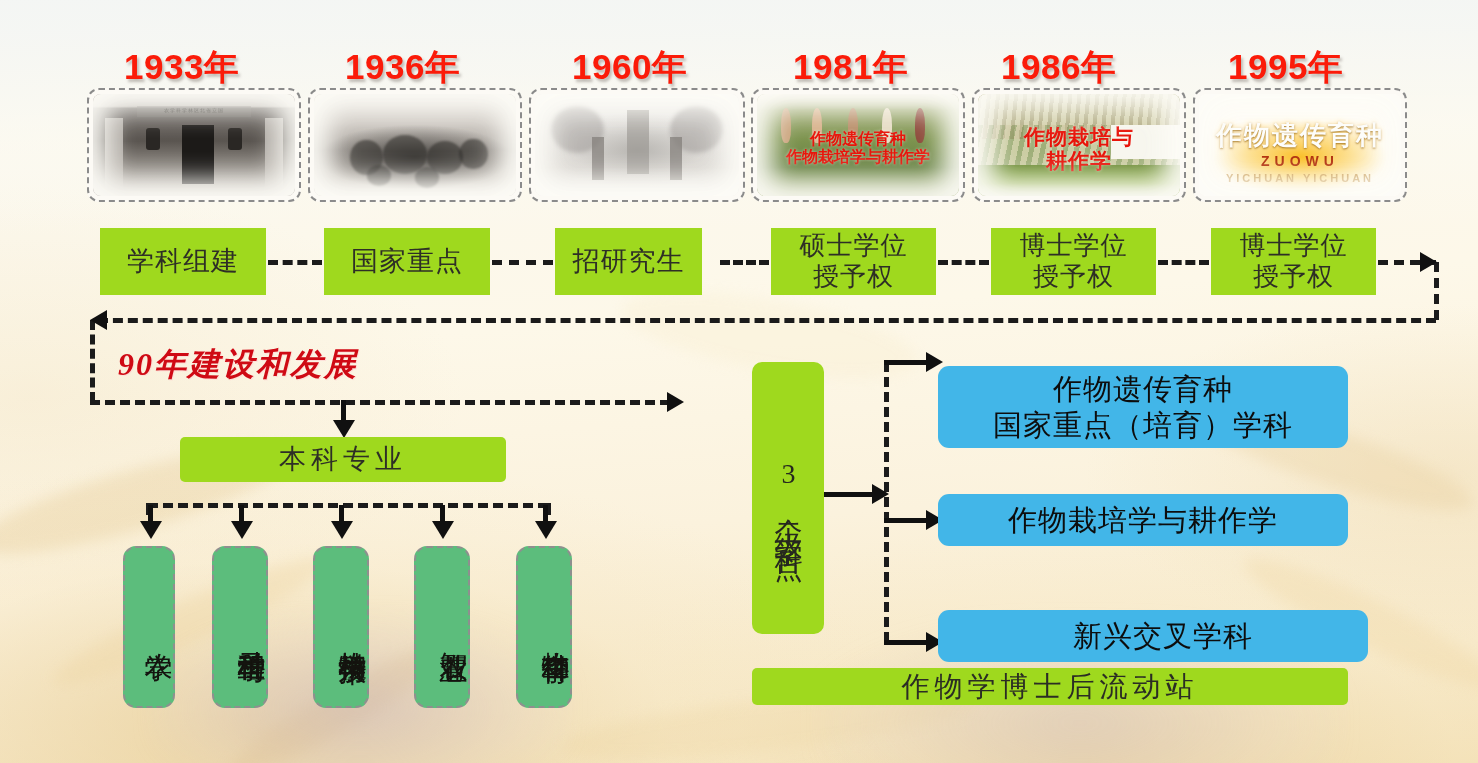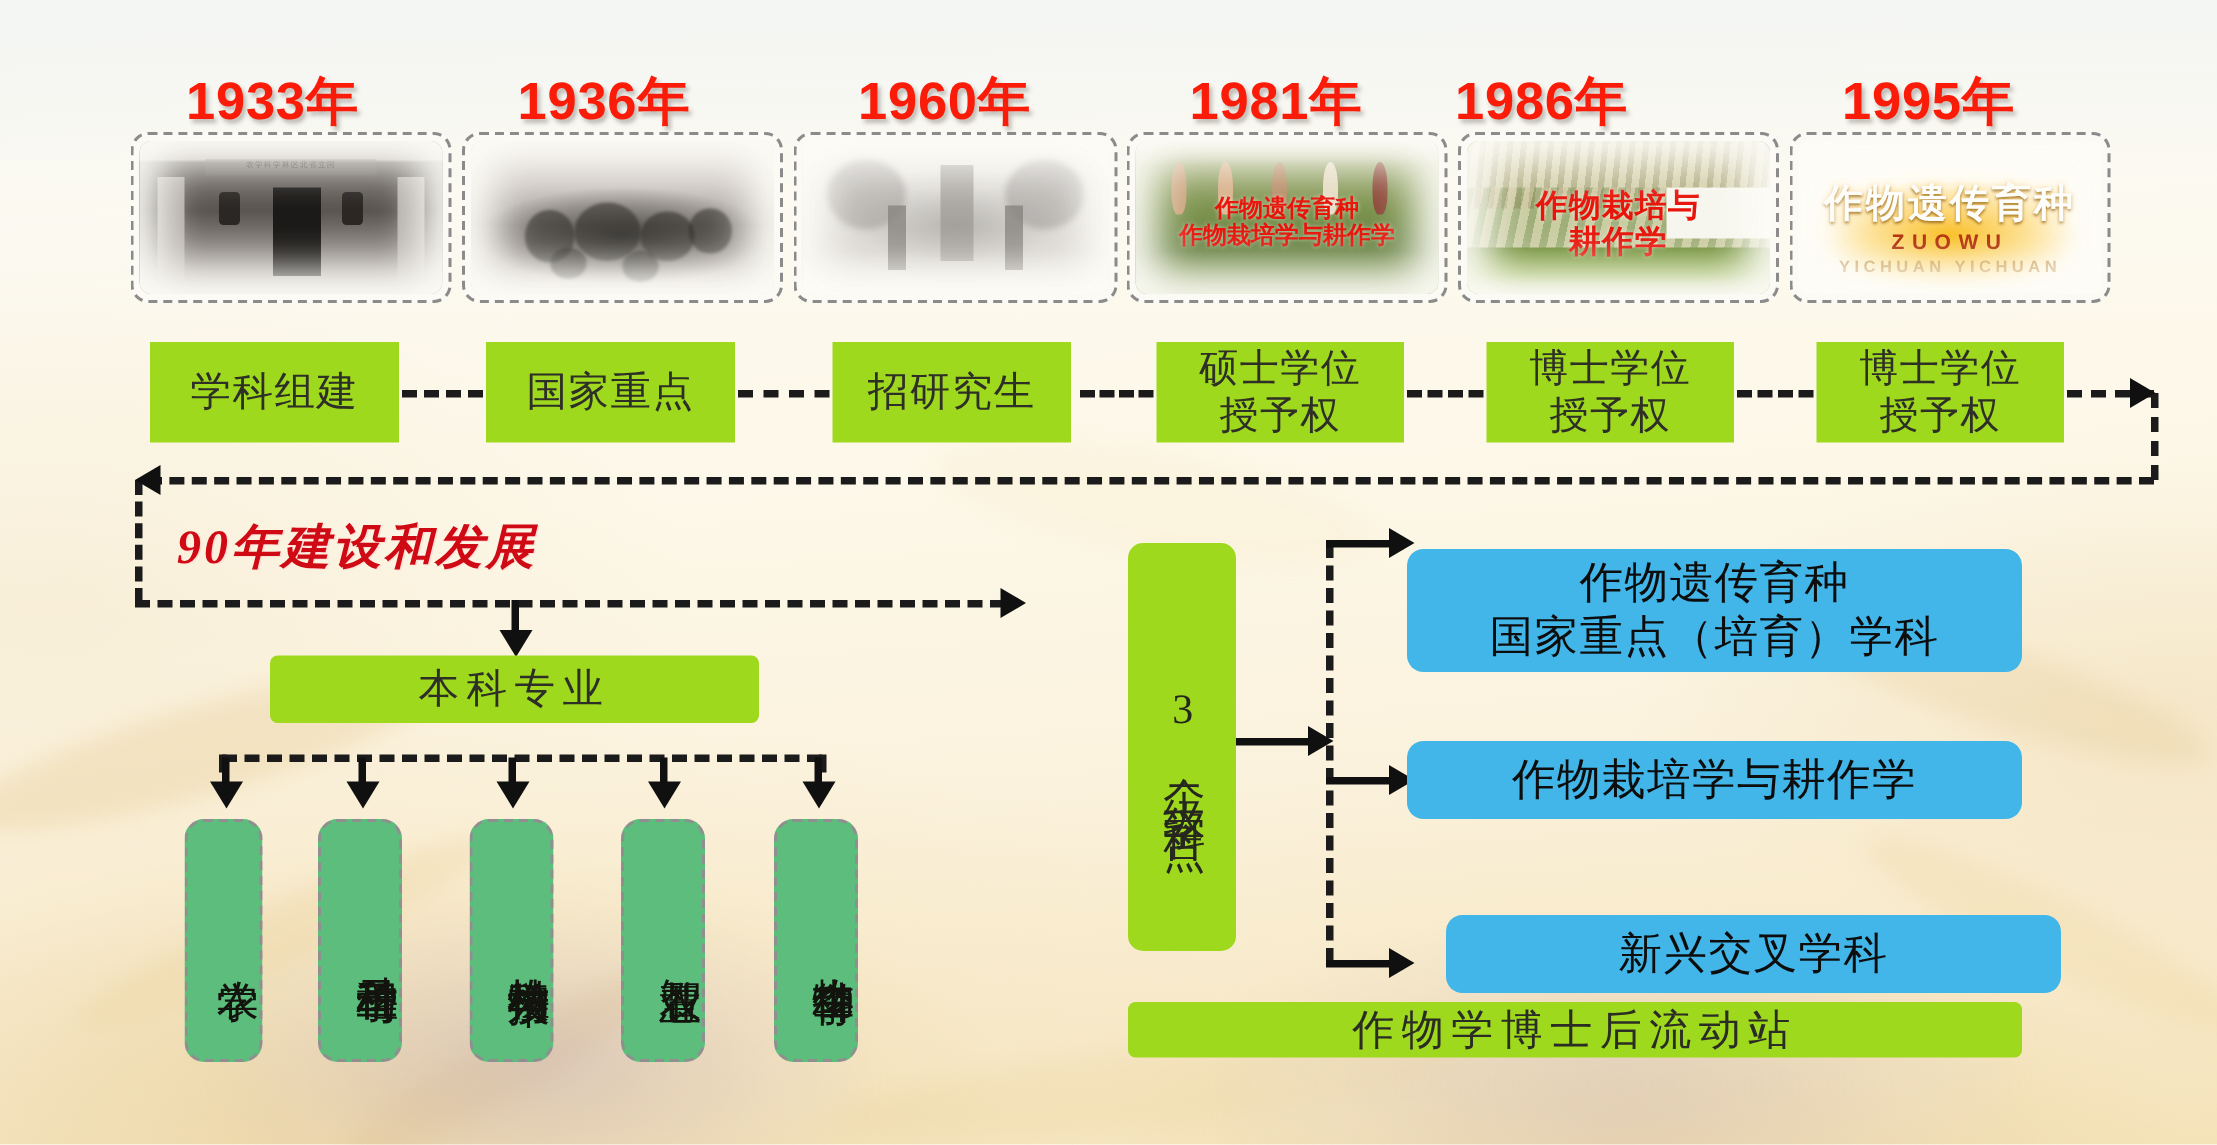--- a/index.html
+++ b/index.html
@@ -200,21 +200,21 @@
     <div class="straw" style="left:620px;top:300px;width:300px;height:70px;background:rgba(246,232,198,.45);transform:rotate(10deg);"></div>
     <div class="purple-haze"></div>
     <div class="purple-haze2"></div>
     <div class="topwash"></div>
   </div>
 
   <div class="year" style="left:124px;top:44px;">1933年</div>
   <div class="year" style="left:345px;top:44px;">1936年</div>
   <div class="year" style="left:572px;top:44px;">1960年</div>
   <div class="year" style="left:793px;top:44px;">1981年</div>
-  <div class="year" style="left:970px;top:44px;">1986年</div>
+  <div class="year" style="left:1001px;top:44px;">1986年</div>
   <div class="year" style="left:1228px;top:44px;">1995年</div>
 
   <div class="photo" style="left:87px;top:88px;width:210px;height:110px;">
     <div class="inner">
       <div class="bw1">
         <div class="col" style="left:6%;"></div>
         <div class="col" style="right:6%;"></div>
         <div class="lamp" style="left:26%;"></div>
         <div class="lamp" style="right:26%;"></div>
         <div class="door"></div>
@@ -291,21 +291,21 @@
       <div class="ph-fade"></div>
     </div>
   </div>
 
   <div class="gbox" style="left:100px;top:228px;width:166px;height:67px;">
     <span>学科组建</span>
   </div>
   <div class="gbox" style="left:324px;top:228px;width:166px;height:67px;">
     <span>国家重点</span>
   </div>
-  <div class="gbox" style="left:555px;top:228px;width:159px;height:67px;">
+  <div class="gbox" style="left:555px;top:228px;width:147px;height:67px;">
     <span>招研究生</span>
   </div>
   <div class="gbox two" style="left:771px;top:228px;width:165px;height:67px;flex-direction:column;">
     <span>硕士学位</span>
     <span>授予权</span>
   </div>
   <div class="gbox two" style="left:991px;top:228px;width:165px;height:67px;flex-direction:column;">
     <span>博士学位</span>
     <span>授予权</span>
   </div>
@@ -388,21 +388,21 @@
   <div class="sol-h" style="left:884px;top:640px;width:48px;"></div>
   <div class="arrow right" style="left:926px;top:632px;"></div>
 
   <div class="bbox" style="left:938px;top:366px;width:410px;height:82px;flex-direction:column;">
     <span>作物遗传育种</span>
     <span>国家重点（培育）学科</span>
   </div>
   <div class="bbox" style="left:938px;top:494px;width:410px;height:52px;">
     <span>作物栽培学与耕作学</span>
   </div>
-  <div class="bbox" style="left:964px;top:610px;width:410px;height:52px;">
+  <div class="bbox" style="left:938px;top:610px;width:410px;height:52px;padding-left:20px;">
     <span>新兴交叉学科</span>
   </div>
 
   <div class="gwide" style="left:752px;top:668px;width:596px;height:37px;">
     <span>作物学博士后流动站</span>
   </div>
 
 </div>
 
 </body></html>

